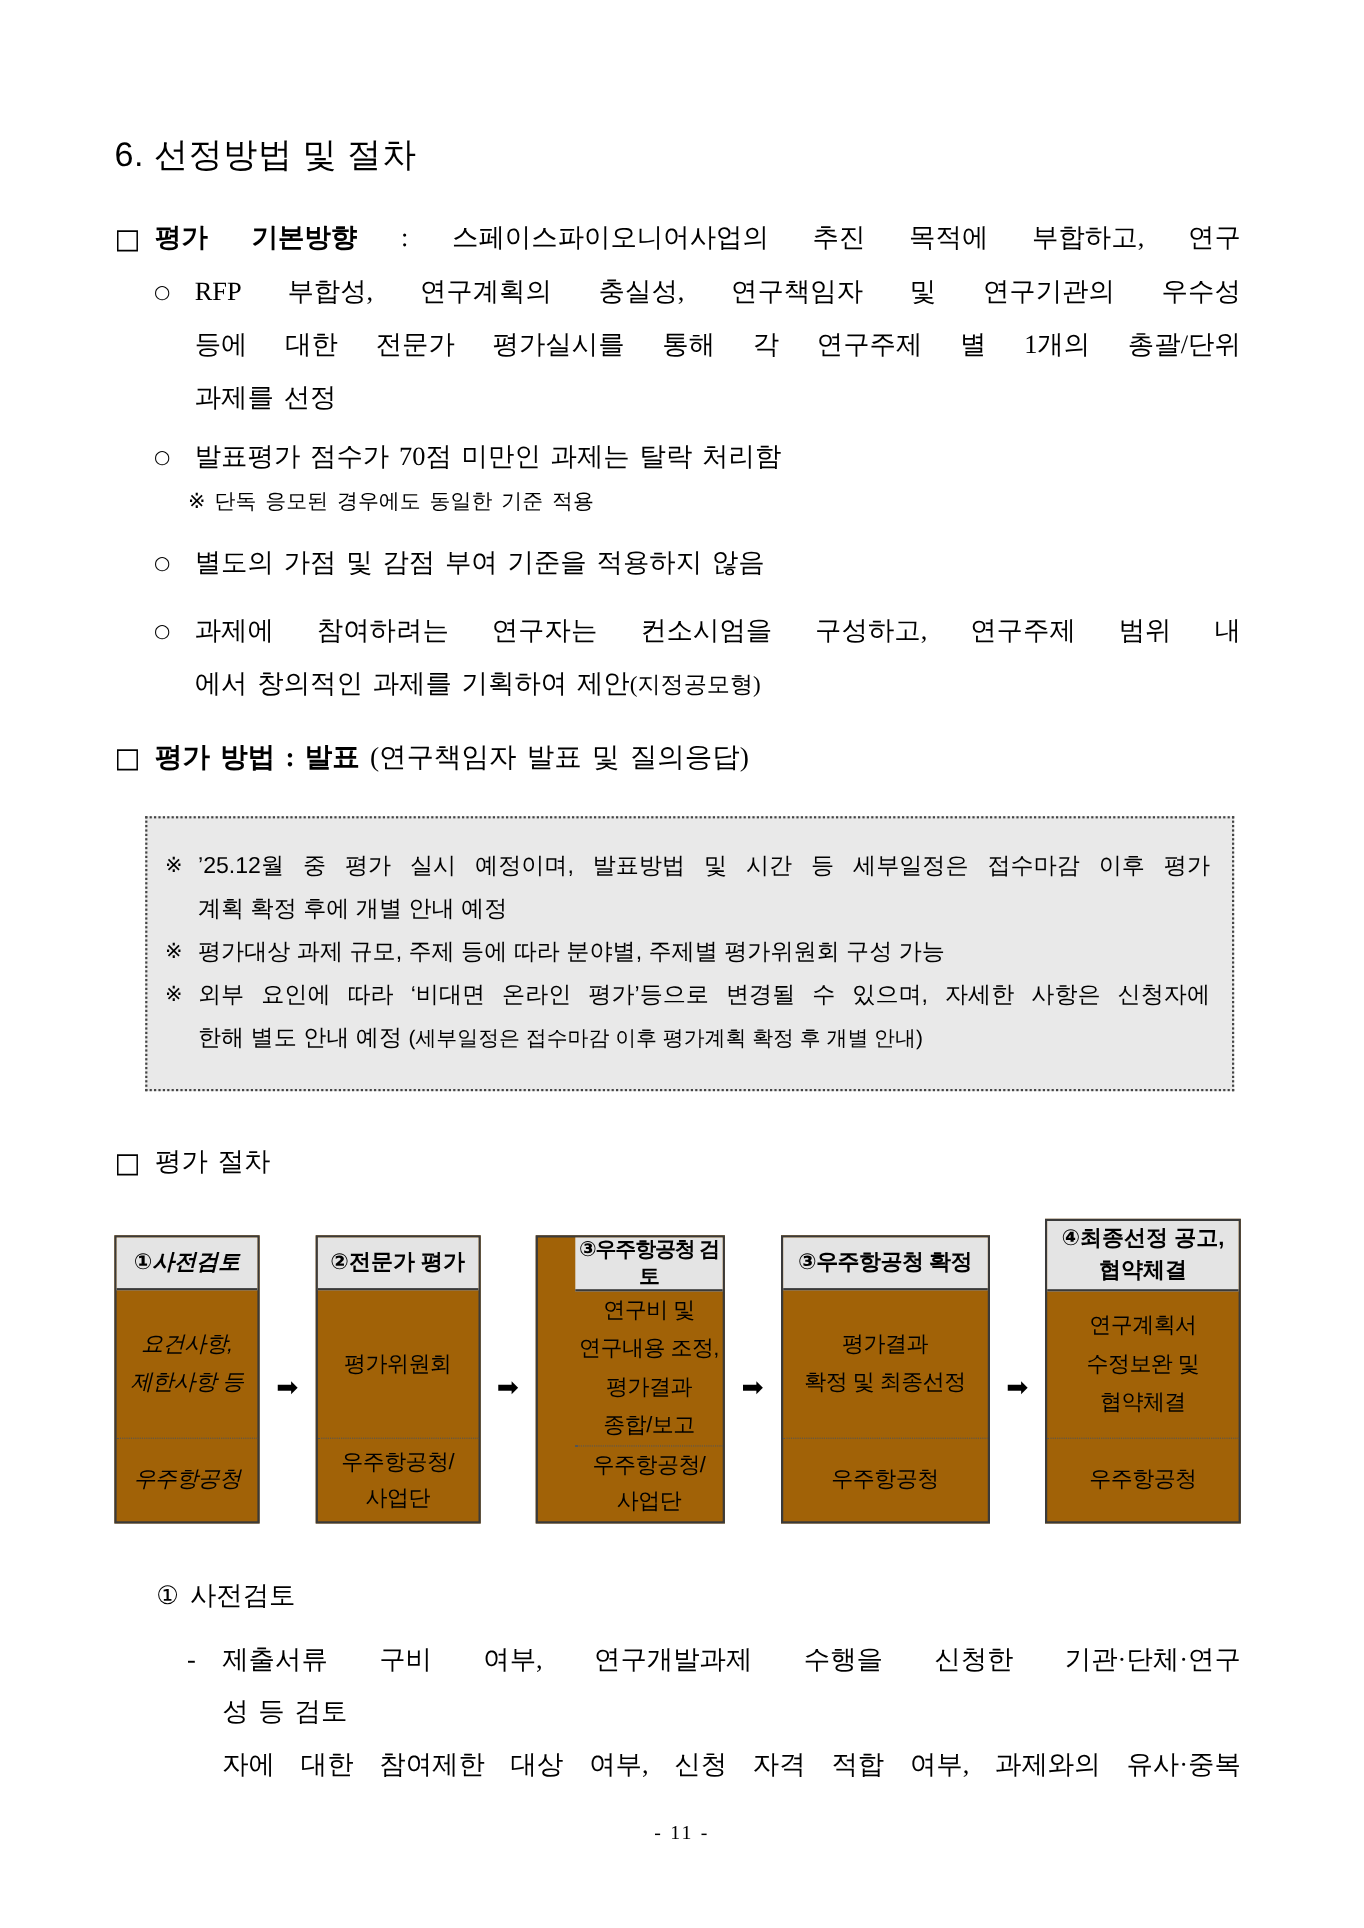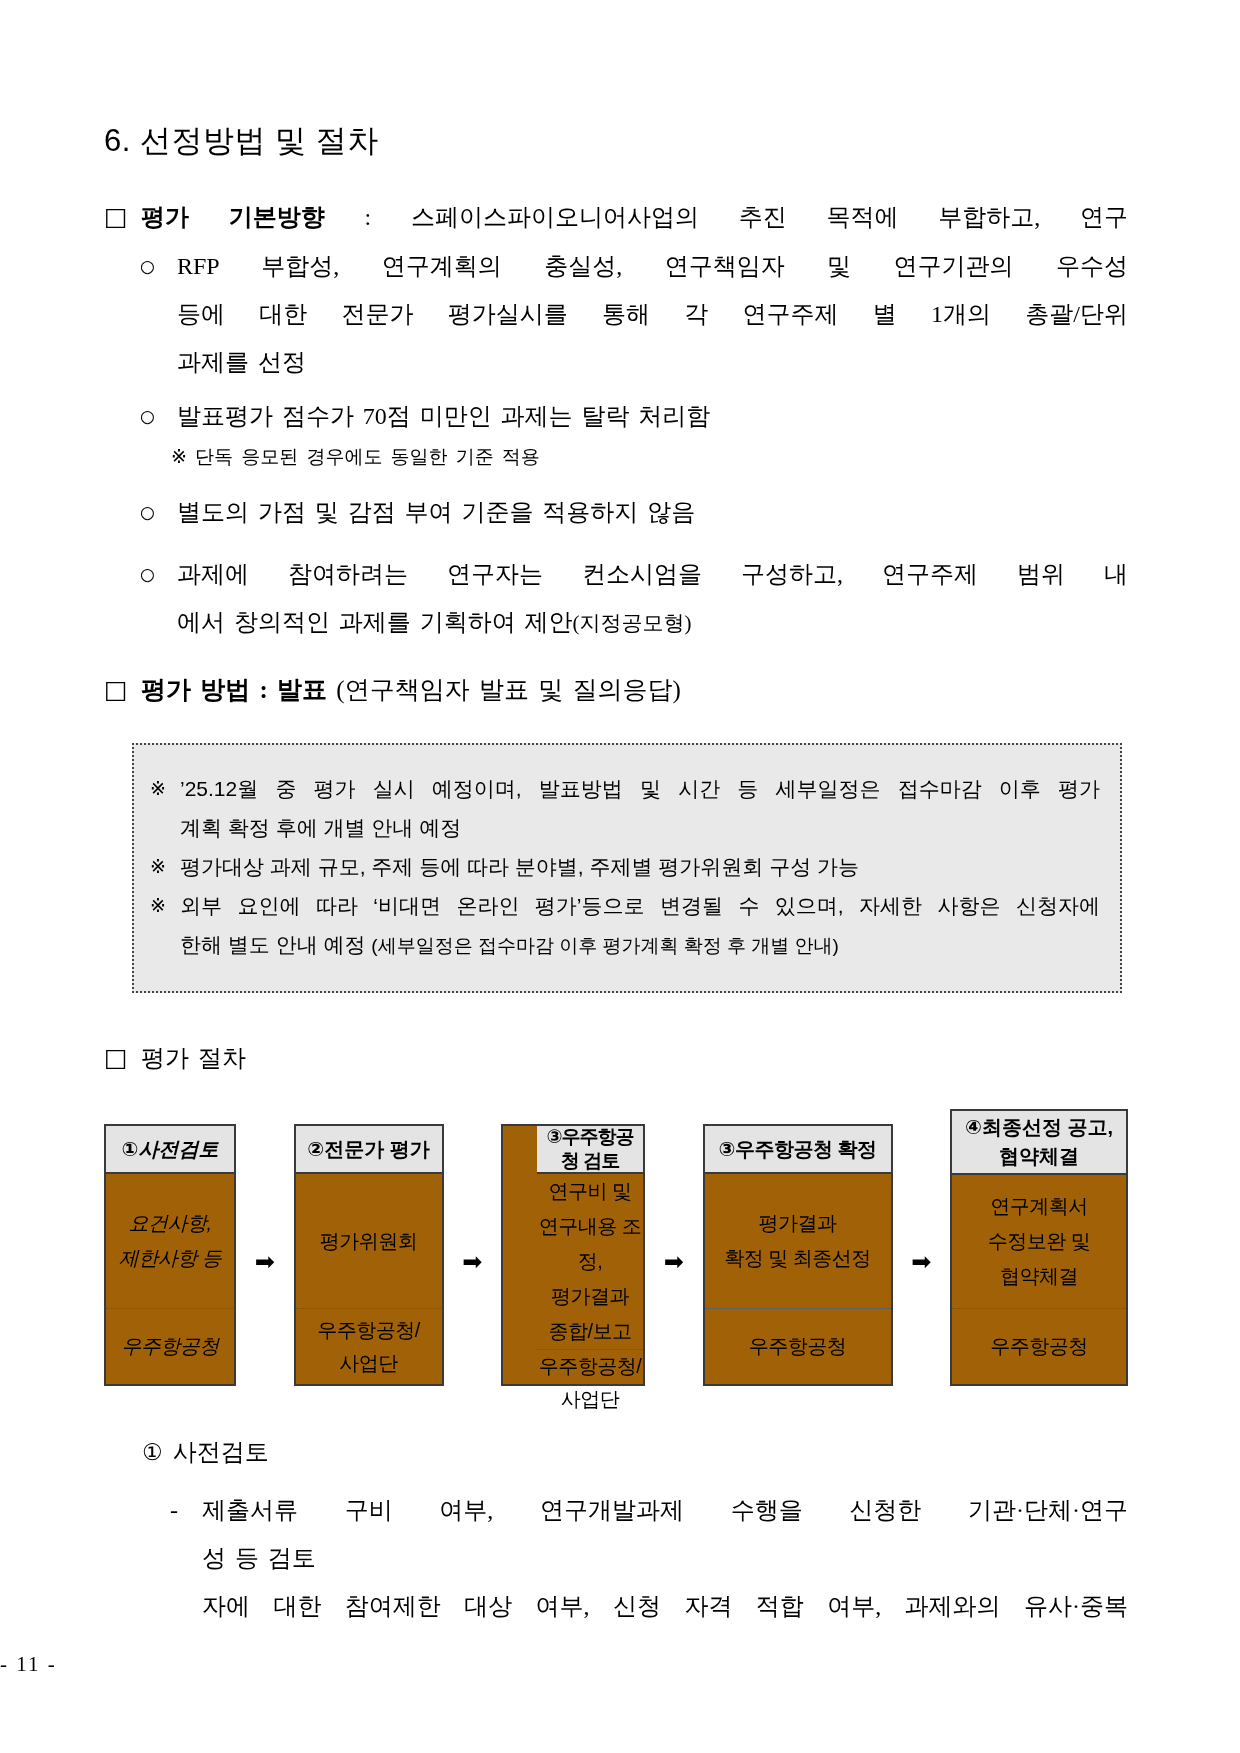--- a/index.html
+++ b/index.html
@@ -74,21 +74,21 @@
     height:277px; margin-bottom:42px;
     font-family:"Liberation Sans","DejaVu Sans",sans-serif;
   }
   .fbox {
     display:flex; flex-direction:column;
     border:2px solid #3a3a3a; background:#a16207;
     height:262px;
   }
   .fb0 { width:132px;font-style:italic; }
   .fb1 { width:150px; }
-  .fb2 { width:144px;padding-left:34px; }
+  .fb2 { width:172px;padding-left:34px; }
   .fb3 { width:190px; }
   .fb4 { width:178px; height:277px; }
   .fhead {
     background:#e4e4e4;
     border-bottom:2px solid #3a3a3a;
     min-height:48px;
     display:flex; flex-direction:column; justify-content:center;
     text-align:center;
     font-weight:bold; font-size:20px; line-height:24px;
     padding:2px 1px;
@@ -120,21 +120,21 @@
     margin-left:38px; margin-bottom:10px;
     font-size:24px; line-height:48px; word-spacing:0.12em;
   }
   .step1-circ { font-family:"DejaVu Sans","Liberation Sans",sans-serif; font-size:23px; margin-right:10px; }
   .dashitem { display:flex; align-items:flex-start; margin-left:66px; }
   .dmark { width:32px; flex:0 0 32px; font-size:24px; line-height:48px; }
   .dtext { flex:1; font-size:24px; line-height:48px; word-spacing:0.12em; }
   
   .pagenum {
     position:absolute; left:0; right:0; bottom:76px;
-    font-size:21px; letter-spacing:2px;
+    text-align:center; font-size:18px; letter-spacing:2px;
   }
 </style>
 </head>
 <body>
 
 <div class="page">
 
   <h1 class="doc-title">6. 선정방법 및 절차</h1>
 
   <div class="row">

